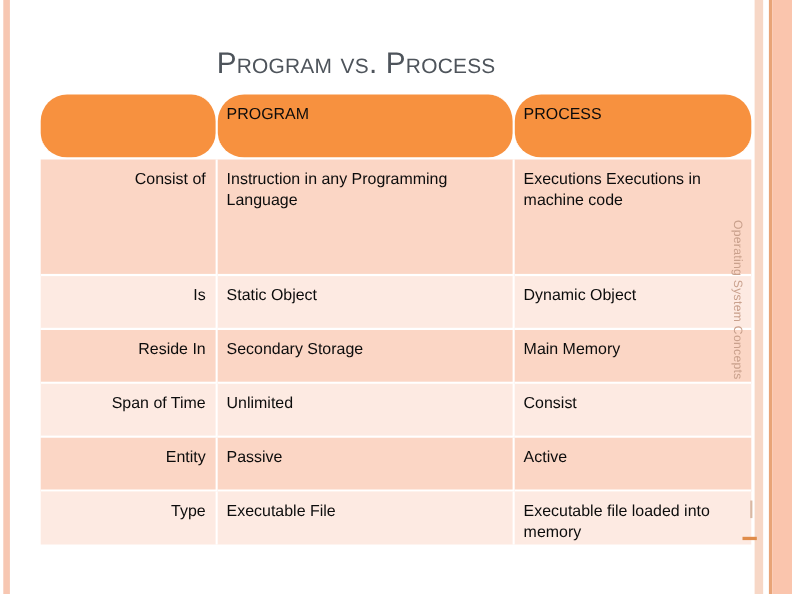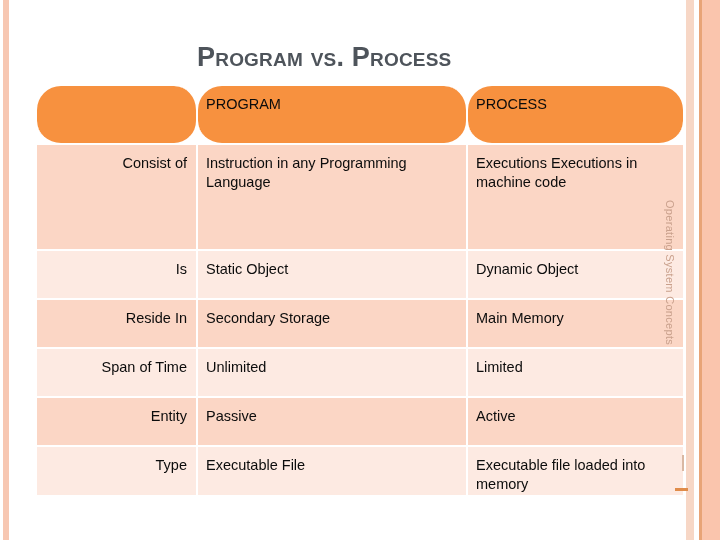--- a/index.html
+++ b/index.html
@@ -50,21 +50,21 @@
   
   .slide-title {
     position: absolute;
     left: 197px;
     top: 42px;
     font-size: 27px;
     font-variant: small-caps;
     letter-spacing: 0.2px;
     color: #4e545b;
     white-space: nowrap;
-    font-weight: bold;
+    font-weight: normal;
   }
 
   
   .cmp-table {
     position: absolute;
     left: 37px;
     top: 86px;
     width: 646px;
     border-collapse: separate;
     border-spacing: 0;
@@ -180,21 +180,21 @@
       <td>Dynamic Object</td>
     </tr>
     <tr class="row-dark r-std">
       <td class="cell-label">Reside In</td>
       <td>Secondary Storage</td>
       <td>Main Memory</td>
     </tr>
     <tr class="row-light r-std">
       <td class="cell-label">Span of Time</td>
       <td>Unlimited</td>
-      <td>Limited</td>
+      <td>Consist</td>
     </tr>
     <tr class="row-dark r-std">
       <td class="cell-label">Entity</td>
       <td>Passive</td>
       <td>Active</td>
     </tr>
     <tr class="row-light r-last">
       <td class="cell-label">Type</td>
       <td>Executable File</td>
       <td>Executable file loaded into memory</td>

